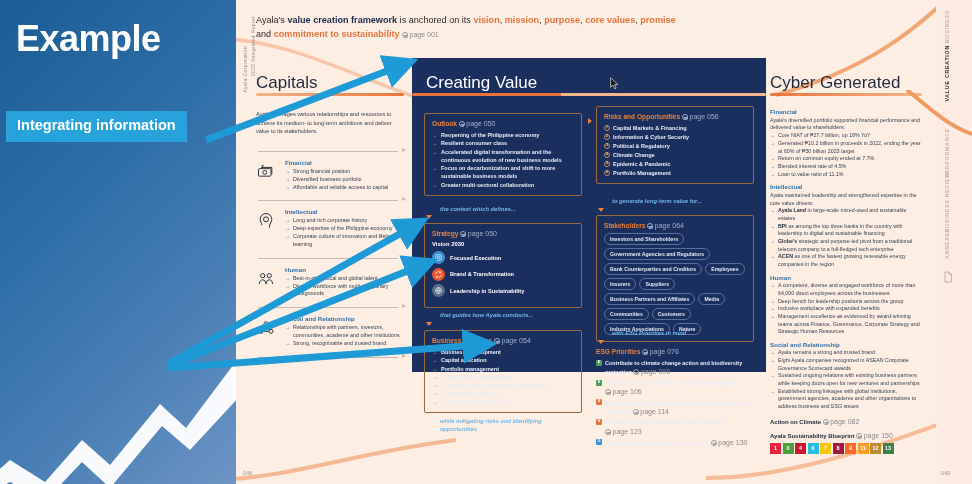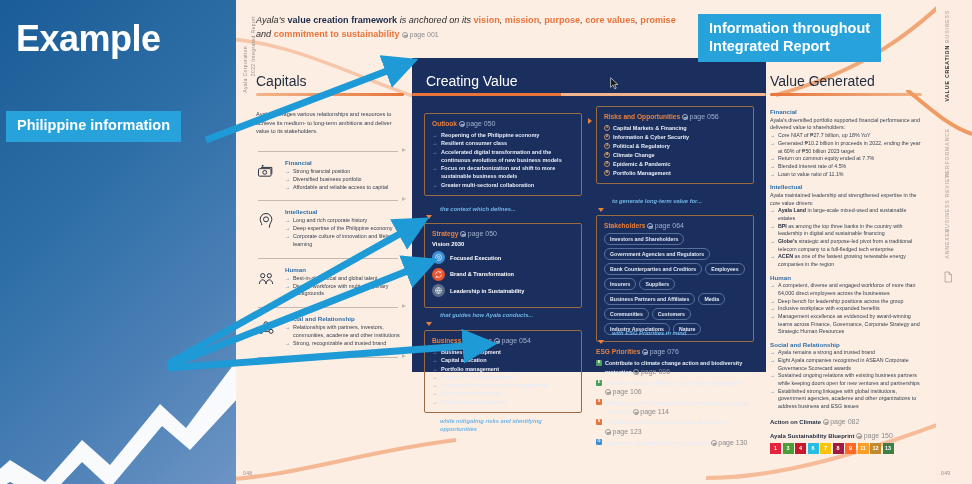--- a/index.html
+++ b/index.html
@@ -56,37 +56,37 @@
   .rail-tab.active { color:#2b2b2b; }
 
   
   .swoosh { position:absolute; pointer-events:none; }
 
   
   #header-text {
     position:absolute; left:20px; top:14px; width:420px;
     font-size:9.1px; line-height:1.52; color:#1b2a4a; font-weight:bold;
   }
-  #header-text .plain { font-weight:normal; color:#2c2c2c;font-style:italic; }
+  #header-text .plain { font-weight:normal; color:#2c2c2c; }
   #header-text .accent { color:#e8743b; font-weight:bold; }
   .pageref {
     display:inline-block; color:#8a8a8a; font-weight:normal;
     font-size:7px; white-space:nowrap;
   }
   .pageref .pin {
     display:inline-block; width:6px; height:6px; border:0.7px solid #9a9a9a;
     border-radius:50%; position:relative; top:1px; margin-right:1.5px;
   }
   .pageref .pin::after {
     content:""; position:absolute; left:1px; top:2.1px; width:3.6px; height:0.7px;
     background:#9a9a9a; box-shadow:0 1.4px 0 #9a9a9a;
   }
 
   
-  .col-head { position:absolute; font-size:14px; color:#1f2a3c; }
+  .col-head { position:absolute; font-size:17px; color:#1f2a3c; }
   #head-capitals { left:20px; top:73px; }
   #head-generated { left:534px; top:73px; }
 
   .head-rule { position:absolute; height:2.6px; border-radius:2px; }
 
   
   #capitals {
     position:absolute; left:20px; top:110px; width:150px;
   }
   #capitals .intro { font-size:5.6px; line-height:1.55; color:#33404f; margin-bottom:9px; }
@@ -198,21 +198,21 @@
     </svg>
 
     <div id="header-text">
       <span class="plain">Ayala's </span><span>value creation framework</span><span class="plain"> is anchored on its </span><span class="accent">vision</span><span class="plain">, </span><span class="accent">mission</span><span class="plain">, </span><span class="accent">purpose</span><span class="plain">, </span><span class="accent">core values</span><span class="plain">, </span><span class="accent">promise</span><span class="plain"> and </span><span class="accent">commitment to sustainability</span>
       <span class="pageref"><span class="pin"></span><span>page 001</span></span>
     </div>
 
     <div class="col-head" id="head-capitals">Capitals</div>
     <div class="head-rule" style="left:20px;top:93px;width:148px;background:linear-gradient(90deg,#f3b58c,#e8743b);"></div>
 
-    <div class="col-head" id="head-generated">Value Generated</div>
+    <div class="col-head" id="head-generated">Cyber Generated</div>
     <div class="head-rule" style="left:534px;top:93px;width:152px;background:linear-gradient(90deg,#e8743b,#f3b58c);"></div>
 
     <div id="capitals">
       <div class="intro">Ayala leverages various relationships and resources to achieve its medium- to long-term ambitions and deliver value to its stakeholders.</div>
 
       <div class="cap-divider">
           <div class="line"></div>
           <div class="head"></div>
         </div>
       <div class="cap-block">
@@ -508,21 +508,19 @@
       </marker>
     </defs>
 
     <path d="M206 140 L 400 66" stroke="#1e9ad6" stroke-width="7" fill="none" marker-end="url(#ah)"></path>
 
     <path d="M168 364 L 412 227" stroke="#1e9ad6" stroke-width="7" fill="none" marker-end="url(#ah)"></path>
     <path d="M168 366 L 420 266" stroke="#1e9ad6" stroke-width="7" fill="none" marker-end="url(#ah)"></path>
     <path d="M168 368 L 478 345" stroke="#1e9ad6" stroke-width="7" fill="none" marker-end="url(#ah)"></path>
   </svg>
 
-  <div class="callout" id="callout-integrating">Philippine information</div>
-  <div class="callout" id="callout-info">Information throughout
-Integrated Report</div>
+  <div class="callout" id="callout-integrating">Integrating information</div>
 
   <svg id="cursor" viewBox="0 0 12 17">
     <path d="M0.8 0.8 L0.8 13.6 L4.1 10.5 L6.3 15.6 L8.3 14.7 L6.2 9.8 L10.6 9.8 Z" fill="#1a1a1a" stroke="#ffffff" stroke-width="0.8"></path>
   </svg>
 
 </div>
 
 </body></html>

